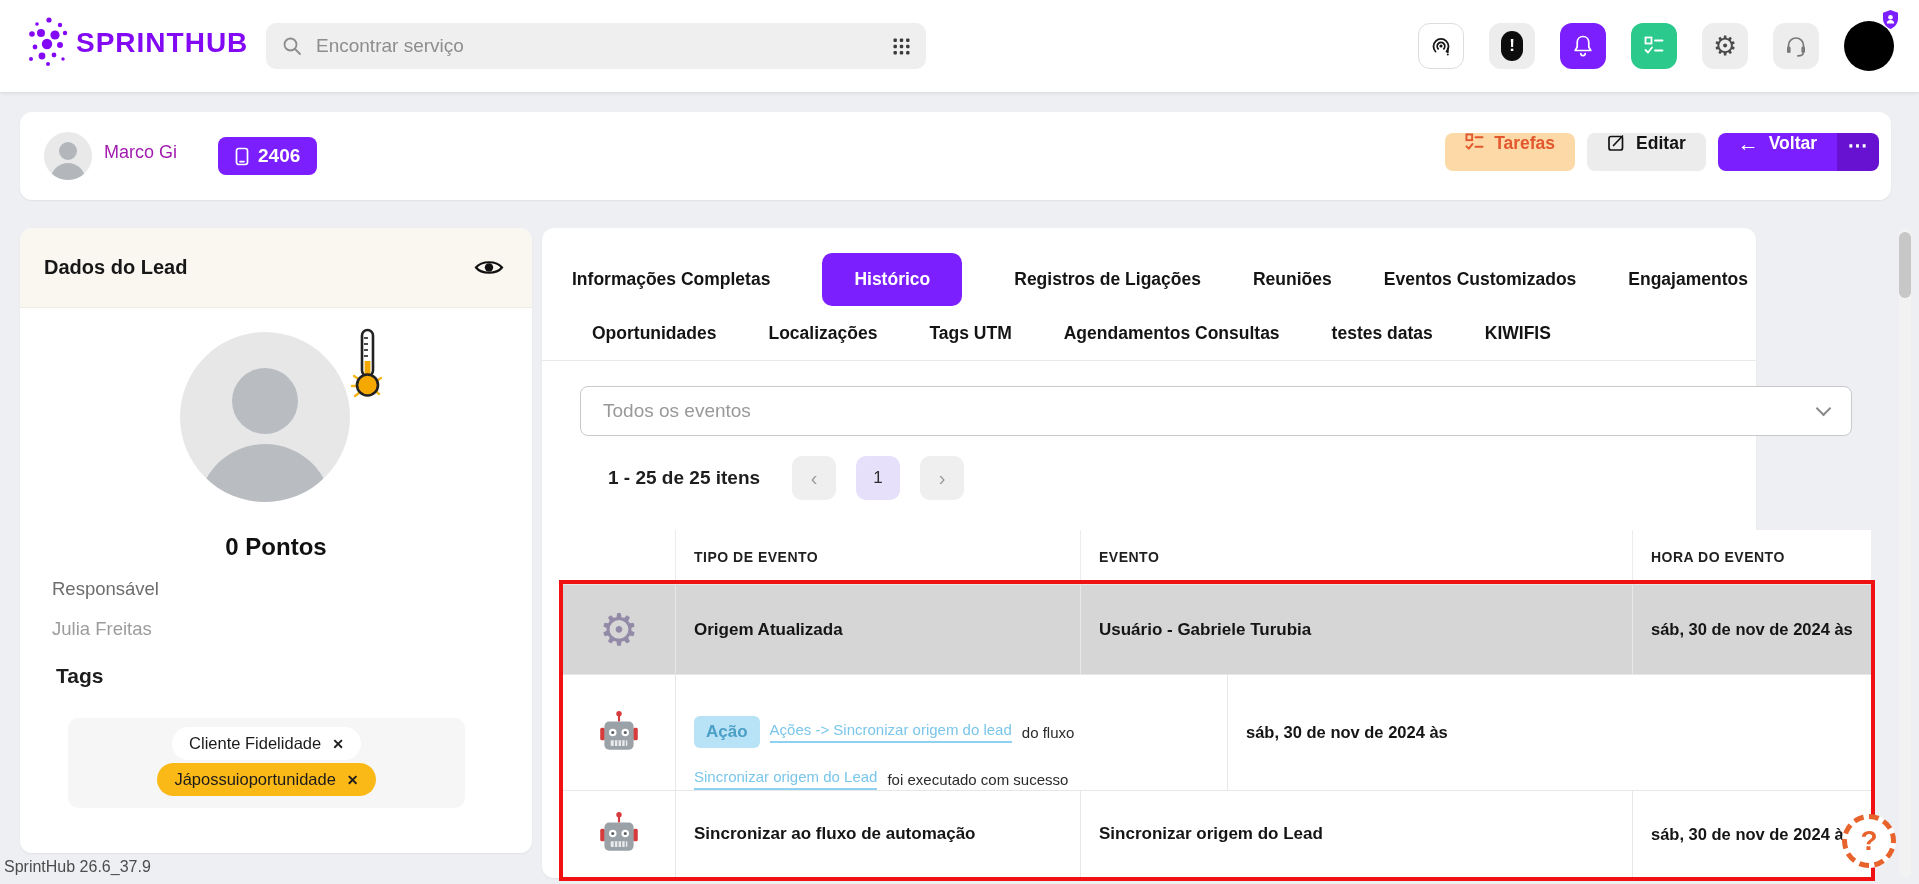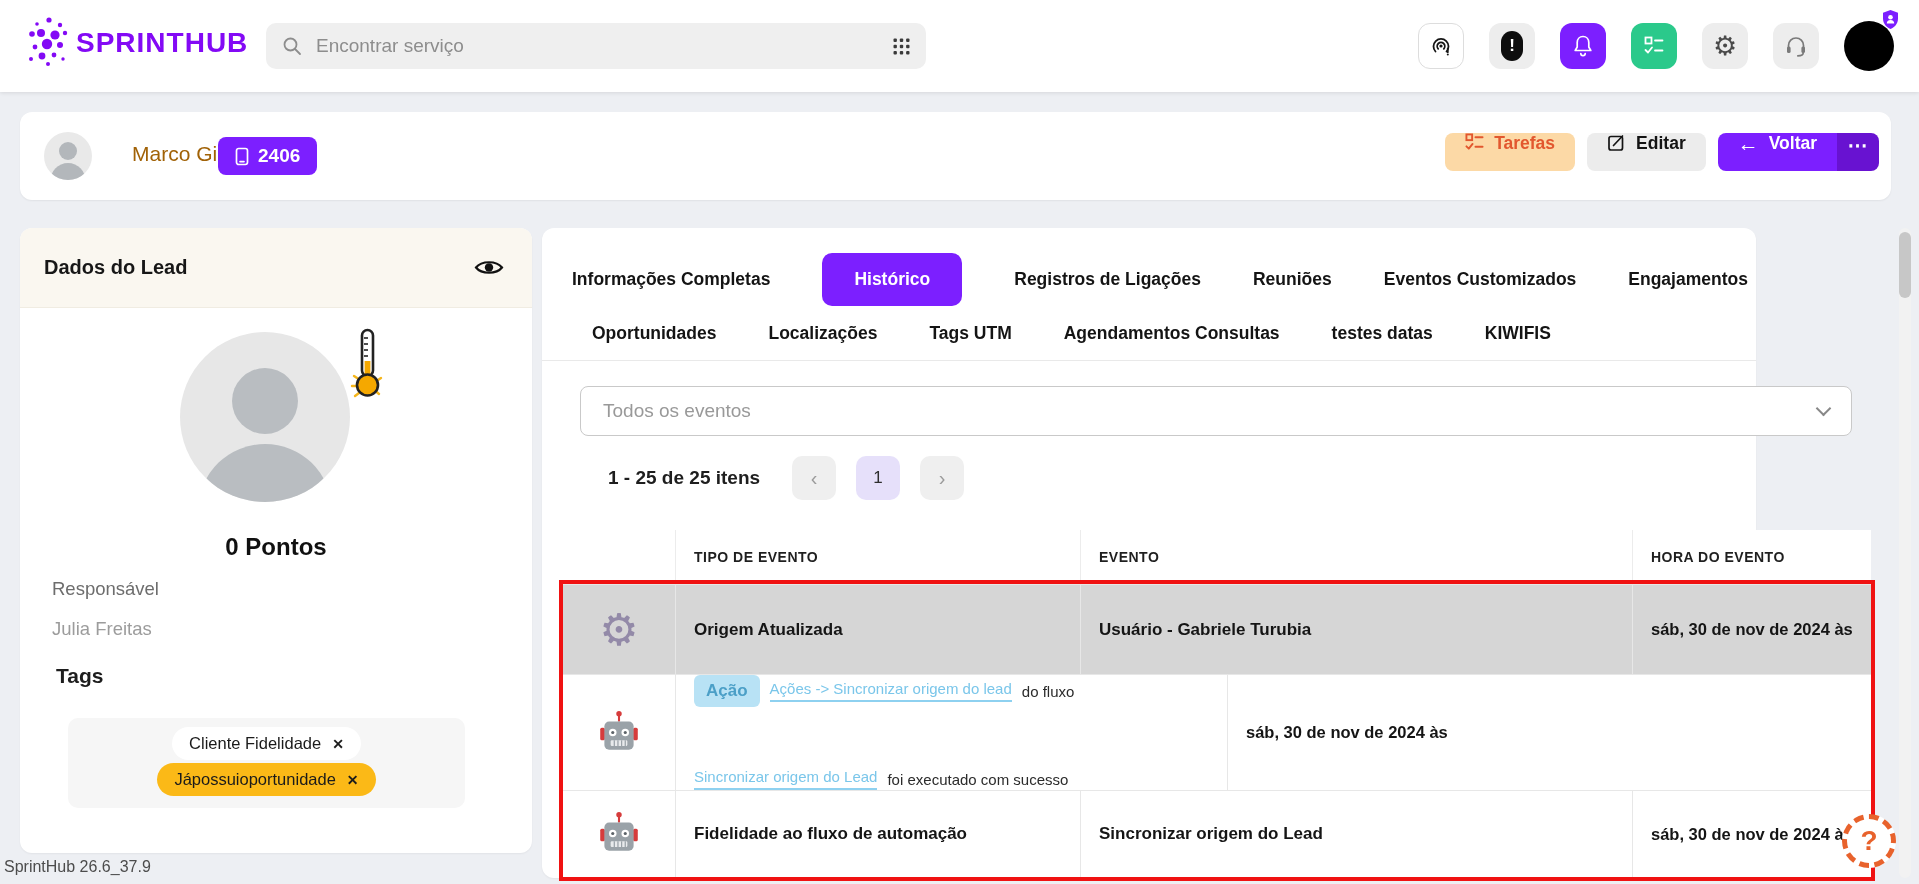--- a/index.html
+++ b/index.html
@@ -36,21 +36,21 @@
 
   
   .lead-card { position:absolute; left:20px; top:112px; width:1871px; height:88px; background:#fff;
                border-radius:12px; box-shadow:0 1px 2px rgba(0,0,0,.06); }
   .lead-avatar { position:absolute; left:24px; top:20px; width:48px; height:48px; border-radius:50%;
                  background:#e9e9e9; overflow:hidden; }
   .p-head { position:absolute; left:50%; top:10px; transform:translateX(-50%); width:18px; height:18px;
             border-radius:50%; background:#b3b7bb; }
   .p-torso { position:absolute; left:50%; top:31px; transform:translateX(-50%); width:36px; height:20px;
              border-radius:50% 50% 0 0 / 95% 95% 0 0; background:#b3b7bb; }
-  .lead-name { position:absolute; left:112px; top:30px; font-size:21px; color:#a16207; font-weight:500; }
+  .lead-name { position:absolute; left:84px; top:30px; font-size:18px; color:#a21caf; font-weight:500; }
   .phone-badge { position:absolute; left:198px; top:25px; height:38px; padding:0 17px; background:#7c1fff;
                  border:none; border-radius:8px; color:#fff; font-size:19px; font-weight:700;
                  display:flex; align-items:center; gap:9px; cursor:pointer; }
   .lead-actions { position:absolute; right:12px; top:21px; display:flex; align-items:center; gap:12px; }
   .btn { height:38px; border:none; border-radius:8px; font-size:17.5px; font-weight:600; display:flex;
          align-items:flex-start; gap:10px; padding:0 20px; cursor:pointer;
          font-family:"Liberation Sans", sans-serif; }
   .btn-tarefas { background:#fcd9a6; color:#e2572e; }
   .btn-editar  { background:#ececec; color:#141414; }
   .voltar-group { display:flex; }
@@ -121,21 +121,21 @@
   .td { border-right:1px solid #e7e7e7; display:flex; align-items:center; padding-left:18px; overflow:hidden; }
   .td:last-child { border-right:none; }
   .td.icon-cell { justify-content:center; padding-left:0; }
   .type-text { font-size:17px; font-weight:600; color:#151515; }
   .event-text { font-size:17px; font-weight:600; color:#151515; }
   .time-text { font-size:16.5px; font-weight:600; color:#151515; white-space:nowrap; }
   .gear-row-glyph { font-size:44px; color:#938aa8; line-height:1; }
   .check-badge { width:18px; height:18px; background:#1e9e3e; border-radius:4px; color:#fff; font-size:12px;
                  font-weight:700; display:inline-flex; align-items:center; justify-content:center;
                  margin-left:9px; flex:none; }
-  .ev-col { flex-direction:column; align-items:flex-start; justify-content:space-between; gap:20px; }
+  .ev-col { flex-direction:column; align-items:flex-start; justify-content:flex-end; gap:20px; }
   .ev-line { display:flex; align-items:center; gap:10px; white-space:nowrap; }
   .chip-acao { background:#b8e2f5; color:#4b9fc7; font-size:17px; font-weight:700; padding:6px 12px;
                border-radius:6px; }
   .ev-link { color:#7ac6ea; font-size:15px; border-bottom:2px solid #8ed1f0; padding-bottom:3px; cursor:pointer; }
   .ev-plain { color:#2b2b2b; font-size:15px; font-weight:500; }
 
   .red-box { position:absolute; left:559px; top:580px; width:1316px; height:301px;
              border:4px solid #f01212; pointer-events:none; z-index:4; }
 
   .sb-track { position:absolute; left:1899px; top:228px; width:12px; height:650px; background:#f2f2f2;
@@ -441,21 +441,21 @@
             <rect x="12" y="30" width="16" height="5.5" rx="1.2" fill="#e8eaec"></rect>
             <g stroke="#9aa2a8" stroke-width="1.2">
               <line x1="15.5" y1="30" x2="15.5" y2="35.5"></line>
                 <line x1="19" y1="30" x2="19" y2="35.5"></line>
               <line x1="22.5" y1="30" x2="22.5" y2="35.5"></line>
                 <line x1="26" y1="30" x2="26" y2="35.5"></line>
             </g>
           </svg>
         </div>
         <div class="td c1">
-          <span class="type-text">Fidelidade ao fluxo de automação</span>
+          <span class="type-text">Sincronizar ao fluxo de automação</span>
         </div>
         <div class="td c2">
           <span class="event-text">Sincronizar origem do Lead</span>
         </div>
         <div class="td c3">
           <span class="time-text">sáb, 30 de nov de 2024 às</span>
         </div>
       </div>
     </div>
   </main>

